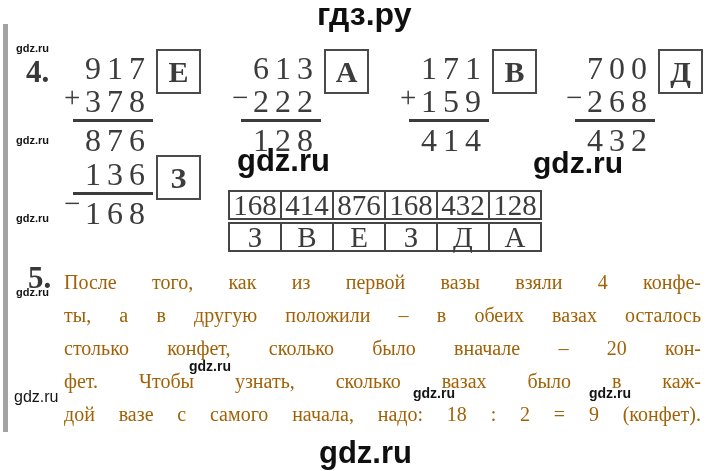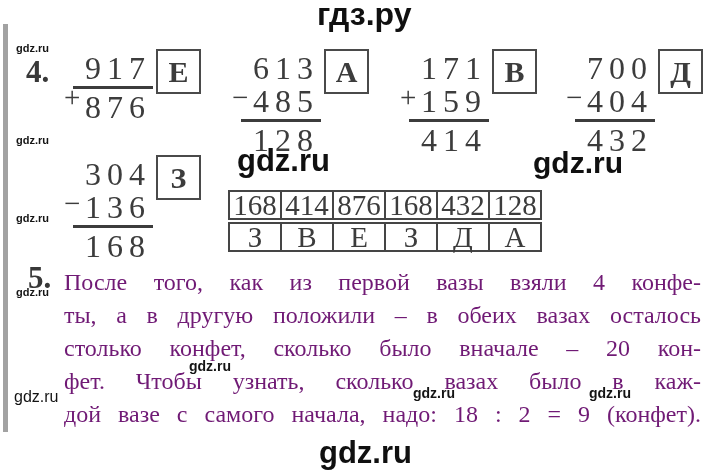--- a/index.html
+++ b/index.html
@@ -38,21 +38,21 @@
 
   
   .anstable{position:absolute;left:228px;top:190px;}
   .anstable table{border-collapse:collapse;}
   .anstable td{width:50px;height:26px;border:2px solid #454545;text-align:center;
                font-size:29px;color:#3c3c3c;padding:0;line-height:26px;}
   .trow2{margin-top:2px;}
 
   
   .p5text{position:absolute;left:64px;top:266px;width:637px;}
-  .pline{font-size:24px;line-height:33px;color:#701a75;text-align:justify;
+  .pline{font-size:20px;line-height:33px;color:#a16207;text-align:justify;
          -moz-text-align-last:justify;text-align-last:justify;white-space:nowrap0;}
 </style>
 </head>
 <body>
 
 <div class="page">
 
   <div class="sidebar-bar"></div>
 
   <div class="wm wm-top">гдз.ру</div>
@@ -68,59 +68,59 @@
 
   <div class="wm wm-mid1">gdz.ru</div>
   <div class="wm wm-mid2">gdz.ru</div>
 
   <div class="plabel p4-label">4.</div>
 
   <div class="arith" style="left:85px;top:52px">
     <div class="nums">
       <span class="sign">+</span>
       <div class="num">917</div>
+      <div class="num">378</div>
       <div class="num res">876</div>
     </div>
     <div class="lbox">Е</div>
   </div>
 
   <div class="arith" style="left:253px;top:52px">
     <div class="nums">
       <span class="sign">−</span>
       <div class="num">613</div>
-      <div class="num">485</div>
+      <div class="num">222</div>
       <div class="num res">128</div>
     </div>
     <div class="lbox">А</div>
   </div>
 
   <div class="arith" style="left:421px;top:52px">
     <div class="nums">
       <span class="sign">+</span>
       <div class="num">171</div>
       <div class="num">159</div>
       <div class="num res">414</div>
     </div>
     <div class="lbox">В</div>
   </div>
 
   <div class="arith" style="left:587px;top:52px">
     <div class="nums">
       <span class="sign">−</span>
       <div class="num">700</div>
-      <div class="num">404</div>
+      <div class="num">268</div>
       <div class="num res">432</div>
     </div>
     <div class="lbox">Д</div>
   </div>
 
   <div class="arith" style="left:85px;top:158px">
     <div class="nums">
       <span class="sign">−</span>
-      <div class="num">304</div>
       <div class="num">136</div>
       <div class="num res">168</div>
     </div>
     <div class="lbox">З</div>
   </div>
 
   <div class="anstable">
     <table>
         <tbody>
           <tr>

